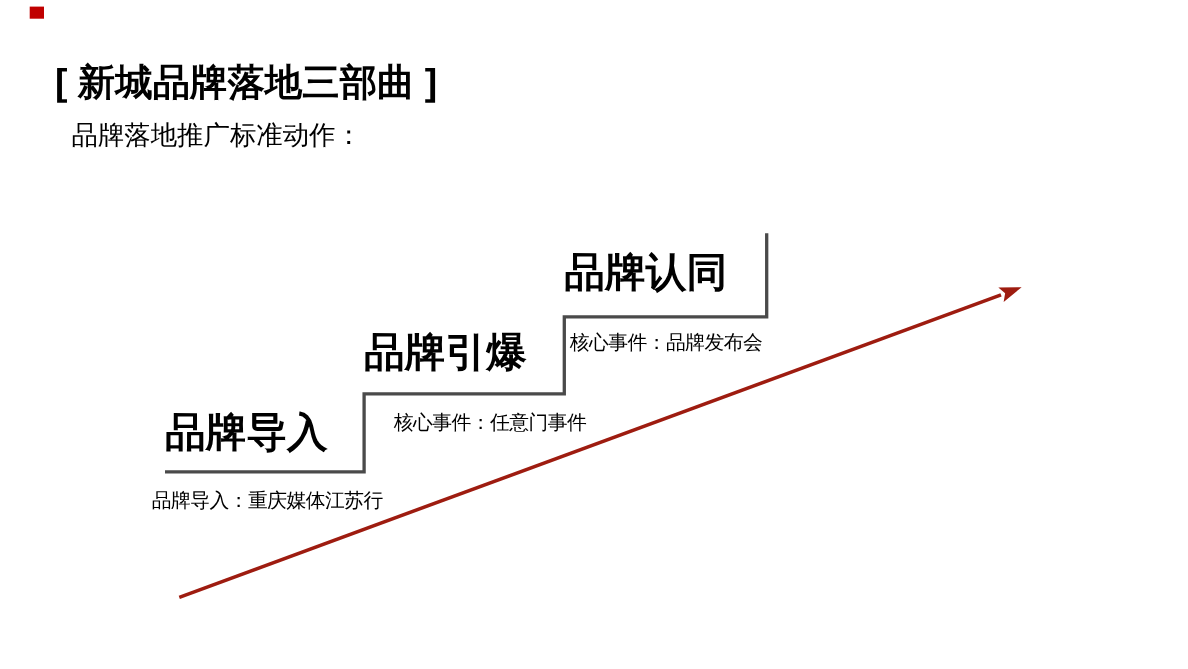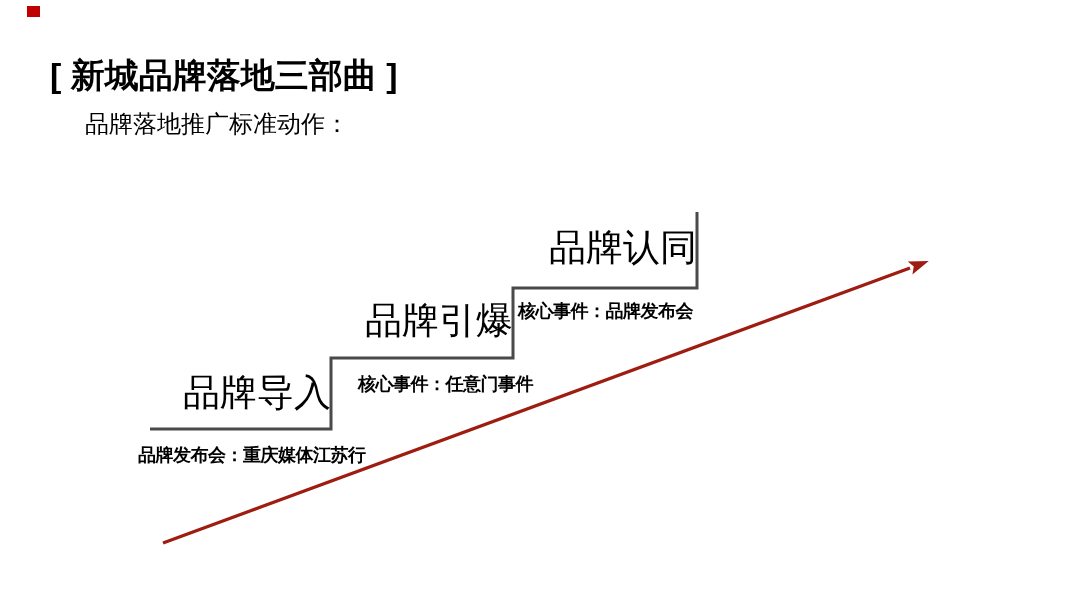--- a/index.html
+++ b/index.html
@@ -22,38 +22,38 @@
   }
 
   .title{
     position:absolute;left:50px;top:57px;margin:0;
     font-size:34px;font-weight:700;letter-spacing:0px;line-height:1.1;
     white-space:nowrap;
   }
   .subtitle{
     position:absolute;left:65px;top:110px;
     font-family:"Liberation Serif","DejaVu Serif",serif;
-    font-size:24px;font-weight:400;line-height:1.2;white-space:nowrap;margin-left:20px;
+    font-size:24px;font-weight:400;line-height:1.2;white-space:nowrap;
   }
 
   .diagram-svg{position:absolute;left:0;top:0;width:1080px;height:608px;}
   .stair{fill:none;stroke:var(--line-gray);stroke-width:3px;}
   .arrow-line{stroke:var(--arrow-red);stroke-width:3.2px;}
   .arrow-head{fill:var(--arrow-red);}
 
   .step-label{
-    position:absolute;font-size:37px;font-weight:400;line-height:1.1;
-    text-align:right;white-space:nowrap;
+    position:absolute;font-size:37px;font-weight:700;line-height:1.1;
+    text-align:left;white-space:nowrap;
   }
   .step-label.s1{left:150px;top:373px;width:181px;}
   .step-label.s2{left:331px;top:301px;width:182px;}
   .step-label.s3{left:513px;top:228px;width:184px;}
 
   .step-event{
-    position:absolute;font-size:18px;font-weight:700;line-height:1.15;
+    position:absolute;font-size:18px;font-weight:400;line-height:1.15;
     letter-spacing:-0.5px;white-space:nowrap;
   }
   .step-event.e1{left:138px;top:445px;}
   .step-event.e2{left:358px;top:374px;}
   .step-event.e3{left:518px;top:301px;}
 </style>
 </head>
 <body>
 
 <div class="slide">
@@ -71,17 +71,17 @@
       </marker>
     </defs>
     <polyline class="stair" points="150,429 331,429 331,358 513,358 513,288 697,288 697,212"></polyline>
     <line class="arrow-line" x1="163" y1="543" x2="910" y2="268" marker-end="url(#arrowhead)"></line>
   </svg>
 
   <div class="step-label s1">品牌导入</div>
   <div class="step-label s2">品牌引爆</div>
   <div class="step-label s3">品牌认同</div>
 
-  <div class="step-event e1">品牌发布会：重庆媒体江苏行</div>
+  <div class="step-event e1">品牌导入：重庆媒体江苏行</div>
   <div class="step-event e2">核心事件：任意门事件</div>
   <div class="step-event e3">核心事件：品牌发布会</div>
 
 </div>
 
 </body></html>

